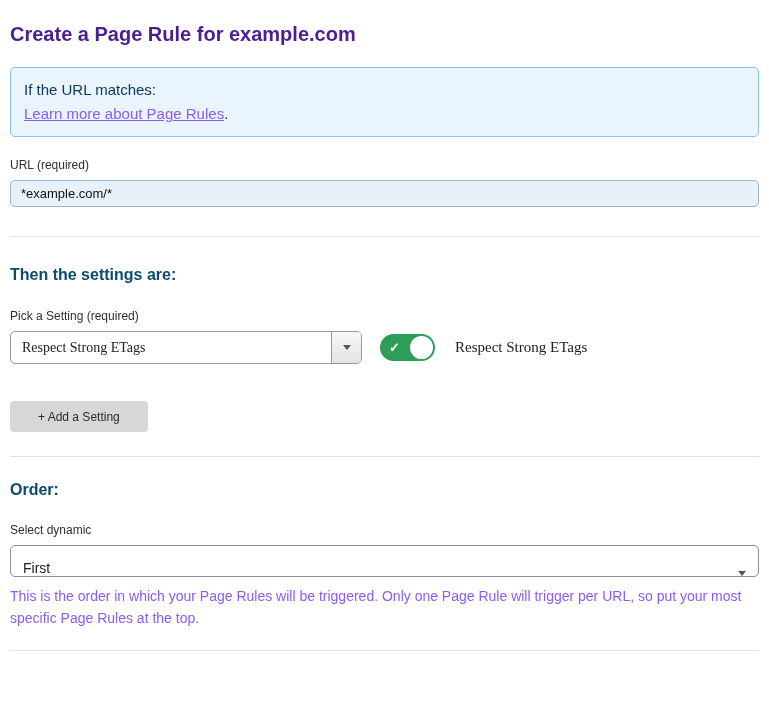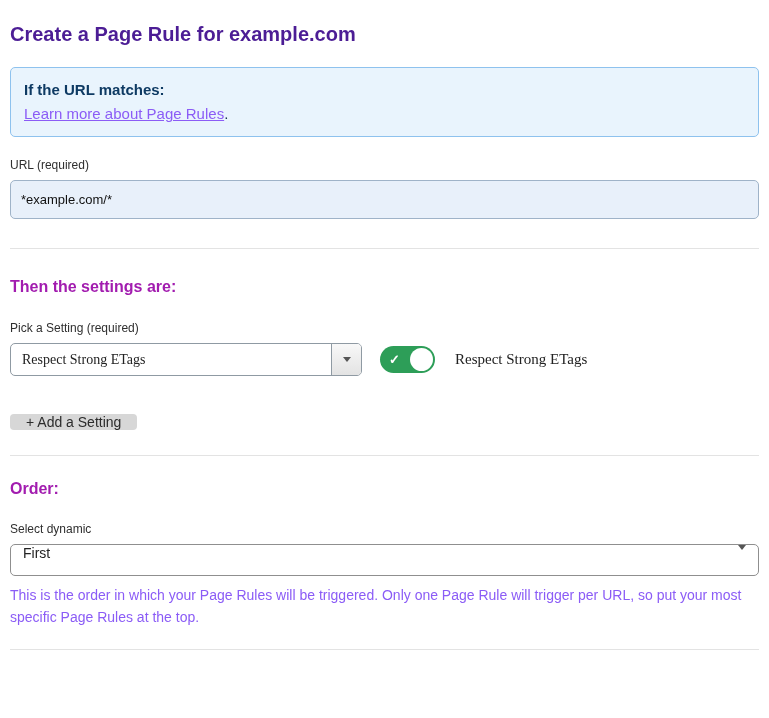--- a/index.html
+++ b/index.html
@@ -23,56 +23,56 @@
   .info-box {
     background: #e9f4fd;
     border: 1px solid #8ec2ee;
     border-radius: 5px;
     padding: 10px 13px;
     font-size: 15px;
     line-height: 24px;
     color: #17374f;
     margin-bottom: 21px;
   }
-  .info-heading { font-weight: 700; color: #0e3a63; }
+  .info-heading { font-weight: 400; color: #0e3a63; }
   .info-link-line a {
     color: #8b5cf6;
     text-decoration: underline;
     cursor: pointer;
   }
 
   .field-label {
     display: block;
     font-size: 12px;
     color: #2f2f2f;
     margin-bottom: 8px;
   }
 
   .url-input {
     width: 100%;
-    height: 39px;
+    height: 27px;
     background: #e8f0fa;
     border: 1px solid #9fb3c8;
     border-radius: 5px;
     padding: 0 10px;
     font-size: 13px;
     color: #111;
     font-family: "Liberation Sans", sans-serif;
   }
 
   hr.divider {
     border: none;
     border-top: 1px solid #e3e3e3;
     margin: 29px 0;
   }
 
   h2.section-heading {
     font-size: 16px;
     font-weight: 700;
-    color: #a21caf;
+    color: #0c4a6e;
     margin: 0 0 25px 0;
   }
 
   .setting-row {
     display: flex;
     align-items: center;
     margin-bottom: 37px;
     font-family: Liberation Serif, serif;
   }
 
@@ -138,36 +138,36 @@
 
   .toggle-label {
     margin-left: 20px;
     font-size: 15px;
     color: #222;
   }
 
   .btn {
     border: none;
     border-radius: 4px;
-    height: 16px;
-    padding: 0 16px;
-    font-size: 14px;
+    height: 31px;
+    padding: 0 28px;
+    font-size: 12px;
     font-family: "Liberation Sans", sans-serif;
     cursor: pointer;
   }
   .btn.gray { background: #d7d7d7; color: #2b2b2b; }
 
   .select-full {
     width: 100%;
     height: 32px;
     border: 1px solid #8f8f8f;
     border-radius: 5px;
     background: #ffffff;
     display: flex;
-    align-items: flex-start;
+    align-items: flex-end;
     justify-content: space-between;
     padding: 0 12px;
     font-size: 14px;
     color: #222;
     cursor: pointer;
     gap: 36px;
   }
 
   .help-text {
     font-size: 14px;

